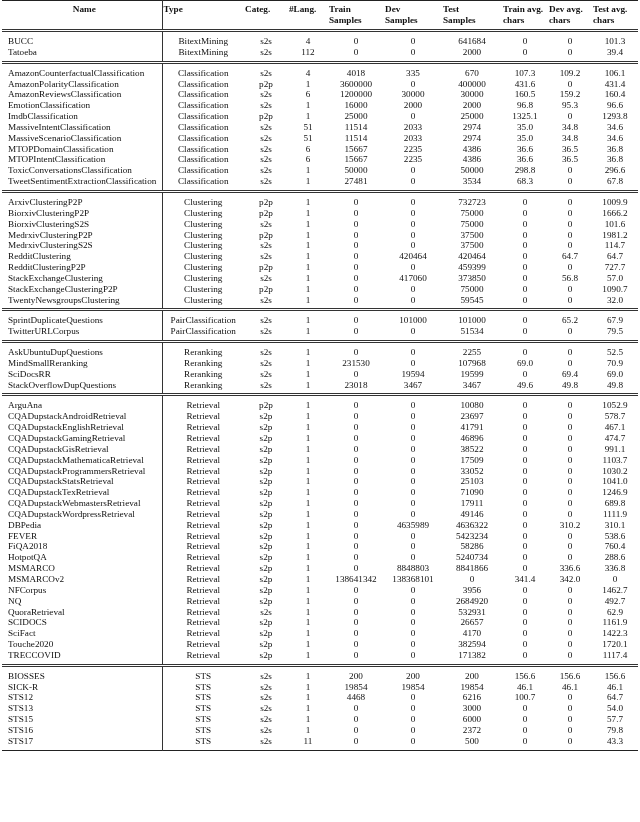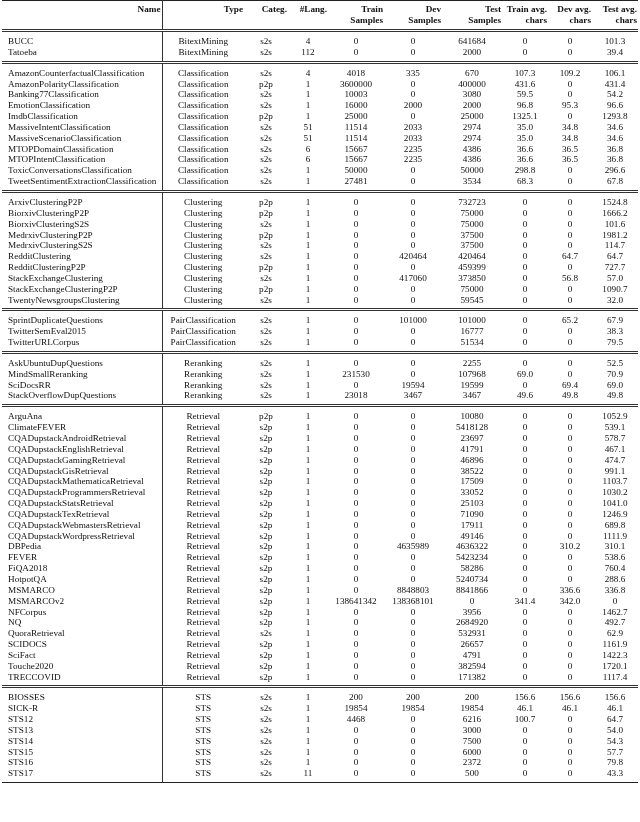--- a/index.html
+++ b/index.html
@@ -9,22 +9,22 @@
   col.c-type { width: 82px; }
   col.c-cat { width: 44px; }
   col.c-lang { width: 40px; }
   col.c-tr { width: 56px; }
   col.c-dev { width: 58px; }
   col.c-test { width: 60px; }
   col.c-tra { width: 46px; }
   col.c-deva { width: 44px; }
   col.c-testa { width: 46px; }
   thead tr.top th { border-top: 1.6px solid #222; }
-  th { font-weight: bold; text-align: right; padding: 3px 1px 3px 1px; vertical-align: top; line-height: 11px; }
-  th.name { text-align: right; padding-left: 6px; }
+  th { font-weight: bold; text-align: left; padding: 3px 1px 3px 1px; vertical-align: top; line-height: 11px; }
+  th.name { text-align: center; padding-left: 6px; }
   td { padding: 0 1px; text-align: center; white-space: nowrap; overflow: visible; }
   td.name, th.name { border-right: 1px solid #333; }
   td.name { text-align: left; padding-left: 6px; }
   tbody.grp tr:first-child td { padding-top: 4px; }
   tbody.grp tr:last-child td { padding-bottom: 3px; }
   tbody.grp { border-top: 3px double #333; }
   thead + tbody.grp { border-top: 3px double #333; margin-left: 15px; }
   tbody.grp:last-of-type { border-bottom: 1.6px solid #222; }
 </style>
 </head>
@@ -102,30 +102,30 @@
         <td>p2p</td>
         <td>1</td>
         <td>3600000</td>
         <td>0</td>
         <td>400000</td>
         <td>431.6</td>
         <td>0</td>
         <td>431.4</td>
       </tr>
       <tr>
-        <td class="name">Banking77Classification</td>
-        <td>Classification</td>
-        <td>s2s</td>
-        <td>1</td>
-        <td>10003</td>
-        <td>0</td>
-        <td>3080</td>
-        <td>59.5</td>
-        <td>0</td>
-        <td>54.2</td>
+        <td class="name">AmazonReviewsClassification</td>
+        <td>Classification</td>
+        <td>s2s</td>
+        <td>6</td>
+        <td>1200000</td>
+        <td>30000</td>
+        <td>30000</td>
+        <td>160.5</td>
+        <td>159.2</td>
+        <td>160.4</td>
       </tr>
       <tr>
         <td class="name">EmotionClassification</td>
         <td>Classification</td>
         <td>s2s</td>
         <td>1</td>
         <td>16000</td>
         <td>2000</td>
         <td>2000</td>
         <td>96.8</td>
@@ -221,21 +221,21 @@
       <tr>
         <td class="name">ArxivClusteringP2P</td>
         <td>Clustering</td>
         <td>p2p</td>
         <td>1</td>
         <td>0</td>
         <td>0</td>
         <td>732723</td>
         <td>0</td>
         <td>0</td>
-        <td>1524.8</td>
+        <td>1009.9</td>
       </tr>
       <tr>
         <td class="name">BiorxivClusteringP2P</td>
         <td>Clustering</td>
         <td>p2p</td>
         <td>1</td>
         <td>0</td>
         <td>0</td>
         <td>75000</td>
         <td>0</td>
@@ -344,32 +344,20 @@
         <td class="name">SprintDuplicateQuestions</td>
         <td>PairClassification</td>
         <td>s2s</td>
         <td>1</td>
         <td>0</td>
         <td>101000</td>
         <td>101000</td>
         <td>0</td>
         <td>65.2</td>
         <td>67.9</td>
-      </tr>
-      <tr>
-        <td class="name">TwitterSemEval2015</td>
-        <td>PairClassification</td>
-        <td>s2s</td>
-        <td>1</td>
-        <td>0</td>
-        <td>0</td>
-        <td>16777</td>
-        <td>0</td>
-        <td>0</td>
-        <td>38.3</td>
       </tr>
       <tr>
         <td class="name">TwitterURLCorpus</td>
         <td>PairClassification</td>
         <td>s2s</td>
         <td>1</td>
         <td>0</td>
         <td>0</td>
         <td>51534</td>
         <td>0</td>
@@ -434,32 +422,20 @@
         <td>p2p</td>
         <td>1</td>
         <td>0</td>
         <td>0</td>
         <td>10080</td>
         <td>0</td>
         <td>0</td>
         <td>1052.9</td>
       </tr>
       <tr>
-        <td class="name">ClimateFEVER</td>
-        <td>Retrieval</td>
-        <td>s2p</td>
-        <td>1</td>
-        <td>0</td>
-        <td>0</td>
-        <td>5418128</td>
-        <td>0</td>
-        <td>0</td>
-        <td>539.1</td>
-      </tr>
-      <tr>
         <td class="name">CQADupstackAndroidRetrieval</td>
         <td>Retrieval</td>
         <td>s2p</td>
         <td>1</td>
         <td>0</td>
         <td>0</td>
         <td>23697</td>
         <td>0</td>
         <td>0</td>
         <td>578.7</td>
@@ -692,21 +668,21 @@
         <td>0</td>
         <td>1161.9</td>
       </tr>
       <tr>
         <td class="name">SciFact</td>
         <td>Retrieval</td>
         <td>s2p</td>
         <td>1</td>
         <td>0</td>
         <td>0</td>
-        <td>4791</td>
+        <td>4170</td>
         <td>0</td>
         <td>0</td>
         <td>1422.3</td>
       </tr>
       <tr>
         <td class="name">Touche2020</td>
         <td>Retrieval</td>
         <td>s2p</td>
         <td>1</td>
         <td>0</td>
@@ -772,32 +748,20 @@
         <td>s2s</td>
         <td>1</td>
         <td>0</td>
         <td>0</td>
         <td>3000</td>
         <td>0</td>
         <td>0</td>
         <td>54.0</td>
       </tr>
       <tr>
-        <td class="name">STS14</td>
-        <td>STS</td>
-        <td>s2s</td>
-        <td>1</td>
-        <td>0</td>
-        <td>0</td>
-        <td>7500</td>
-        <td>0</td>
-        <td>0</td>
-        <td>54.3</td>
-      </tr>
-      <tr>
         <td class="name">STS15</td>
         <td>STS</td>
         <td>s2s</td>
         <td>1</td>
         <td>0</td>
         <td>0</td>
         <td>6000</td>
         <td>0</td>
         <td>0</td>
         <td>57.7</td>

